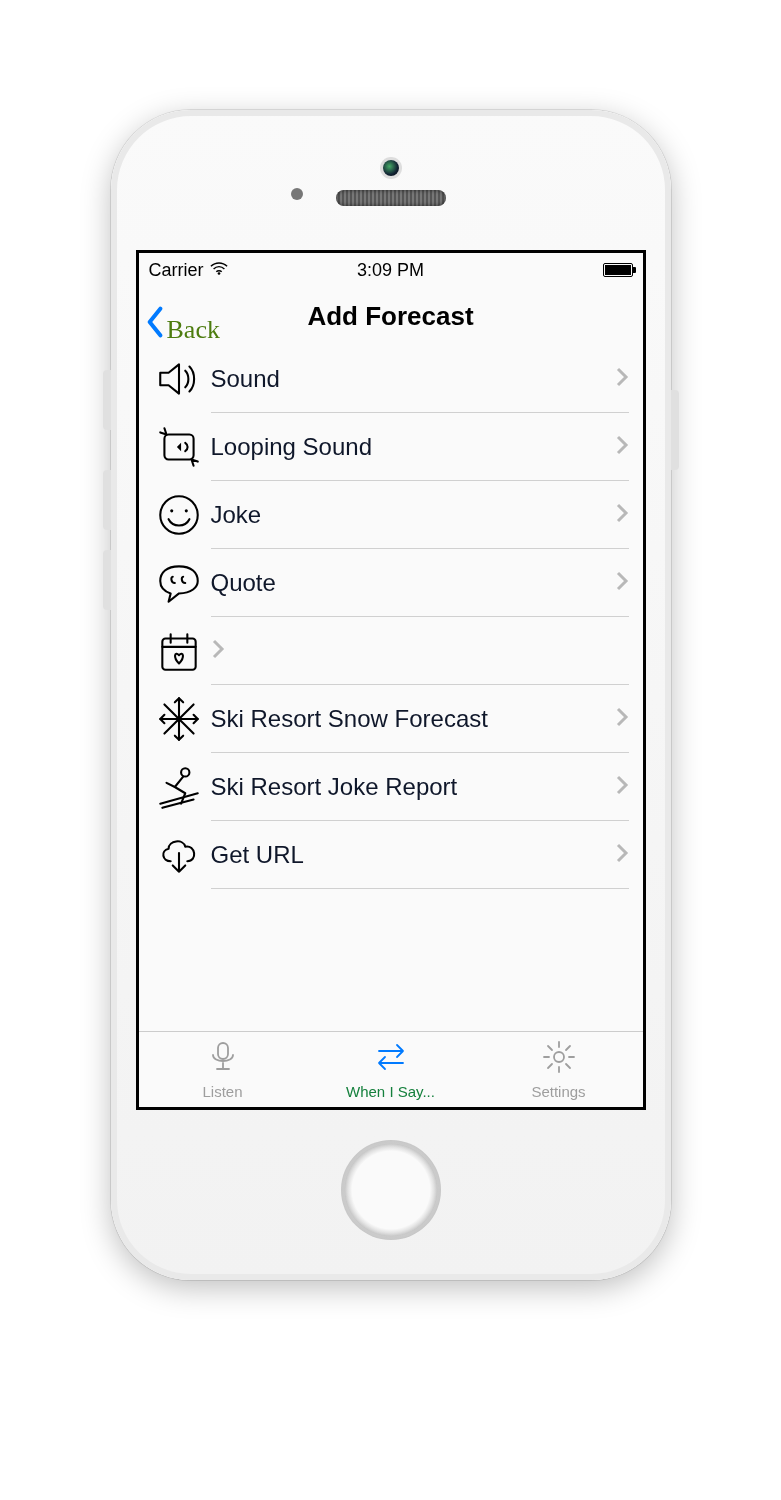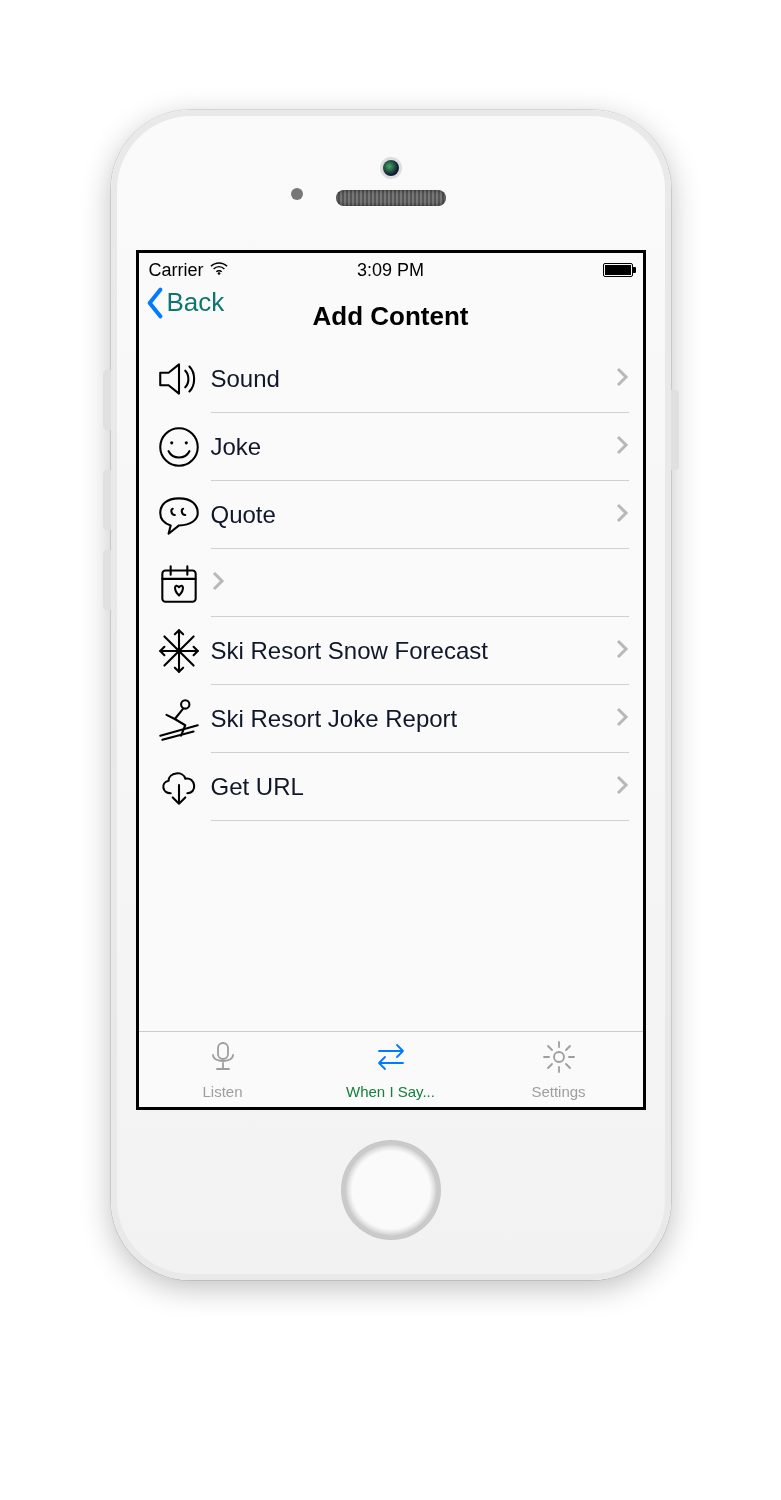--- a/index.html
+++ b/index.html
@@ -69,22 +69,22 @@
   .batt::after{ content:""; position:absolute; right:-4px; top:3px; width:3px; height:6px; background:#000; border-radius:0 1px 1px 0;}
   .batt .fill{ position:absolute; left:1px; top:1px; bottom:1px; right:1px; background:#000;}
 
   
   .navbar {
     height:58px; display:flex; align-items:center; justify-content:center;
     position:relative;
   }
   .navbar .title { font-size:26px; font-weight:600; }
   .back {
-    position:absolute; left:6px; top:0; bottom:0; display:flex; align-items:flex-start;
-    color:#0f766e; font-size:26px; gap:2px; cursor:pointer;
+    position:absolute; left:6px; top:0; bottom:0; display:flex; align-items:flex-end;
+    color:#4d7c0f; font-size:26px; gap:2px; cursor:pointer;font-family:Liberation Serif, serif;
   }
   .back svg { width:20px; height:32px; }
 
   
   .list { flex:1; overflow:auto; }
   .row {
     display:flex; align-items:center; height:68px;
     padding:0 14px 0 8px; cursor:pointer;
   }
   .row + .row .label-wrap { border-top:none; }
@@ -142,41 +142,58 @@
 
     <div class="navbar">
       <div class="back">
         <span>
           <svg viewBox="0 0 14 24">
               <path d="M11 2 L3 12 L11 22" stroke="#007aff" stroke-width="3" fill="none" stroke-linecap="round" stroke-linejoin="round"></path>
             </svg>
         </span>
         <span>Back</span>
       </div>
-      <div class="title">Add Content</div>
+      <div class="title">Add Forecast</div>
     </div>
 
     <div class="list">
 
       <div class="row">
         <div class="icon">
           <svg viewBox="0 0 48 48">
               <path d="M6 18 H14 L24 10 V38 L14 30 H6 Z"></path>
               <path d="M30 16 C34 20 34 28 30 32"></path>
               <path d="M34 12 C40 18 40 30 34 36"></path>
             </svg>
         </div>
         <div class="label-wrap">
           <span class="label">Sound</span>
           <span class="chev"><svg viewBox="0 0 12 20">
                 <path d="M2 2 L10 10 L2 18"></path>
               </svg></span>
         </div>
       </div>
 
+      <div class="row">
+        <div class="icon">
+          <svg viewBox="0 0 48 48">
+              <rect x="10" y="12" width="28" height="24" rx="4"></rect>
+              <path d="M18 24 h4 l4-4 v8 l-4-4" fill="#000" stroke="none"></path>
+              <path d="M30 20 c3 2 3 6 0 8"></path>
+              <path d="M12 12 L6 10 M12 12 L10 6"></path>
+              <path d="M36 36 L42 38 M36 36 L38 42"></path>
+            </svg>
+        </div>
+        <div class="label-wrap">
+          <span class="label">Looping Sound</span>
+          <span class="chev"><svg viewBox="0 0 12 20">
+                <path d="M2 2 L10 10 L2 18"></path>
+              </svg></span>
+        </div>
+      </div>
 
       <div class="row">
         <div class="icon">
           <svg viewBox="0 0 48 48">
               <circle cx="24" cy="24" r="18"></circle>
               <circle cx="17" cy="20" r="1.5" fill="#000" stroke="none"></circle>
               <circle cx="31" cy="20" r="1.5" fill="#000" stroke="none"></circle>
               <path d="M14 28 C18 36 30 36 34 28"></path>
             </svg>
         </div>

